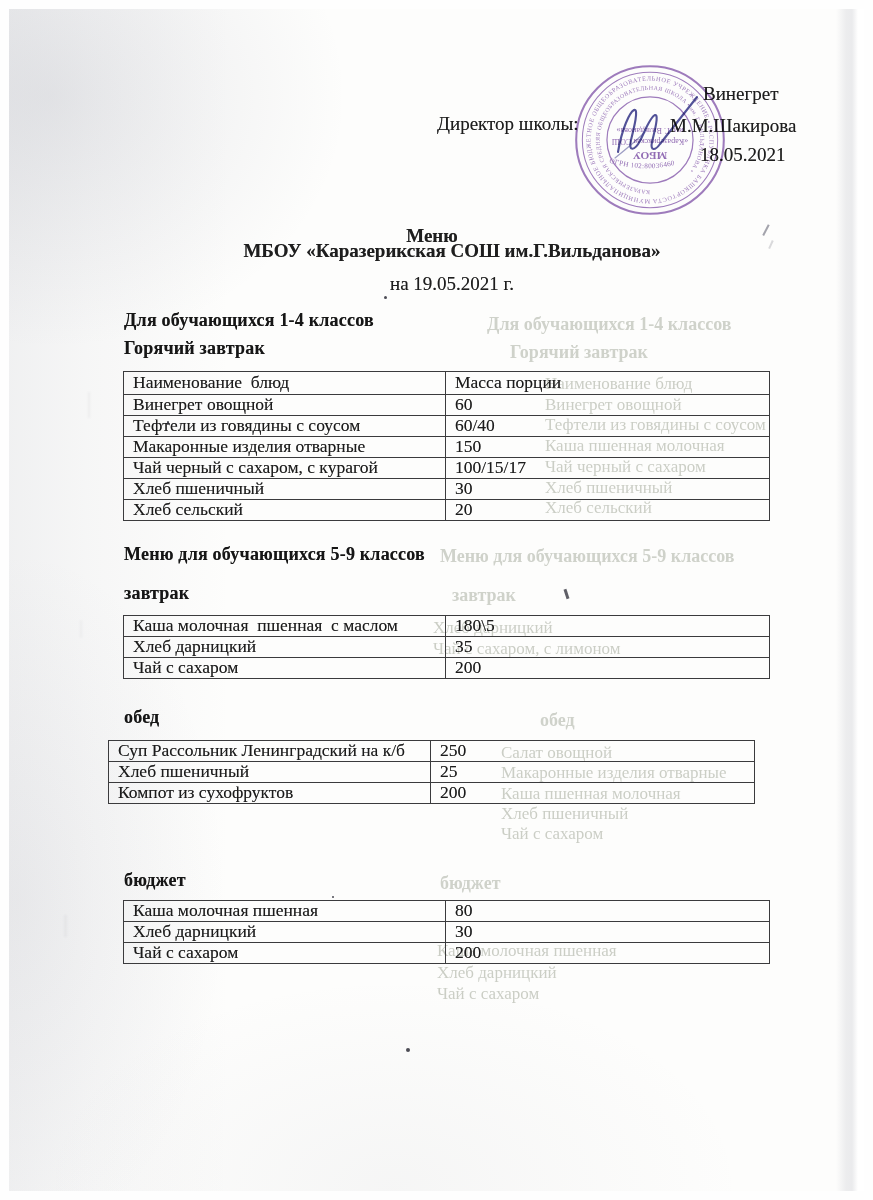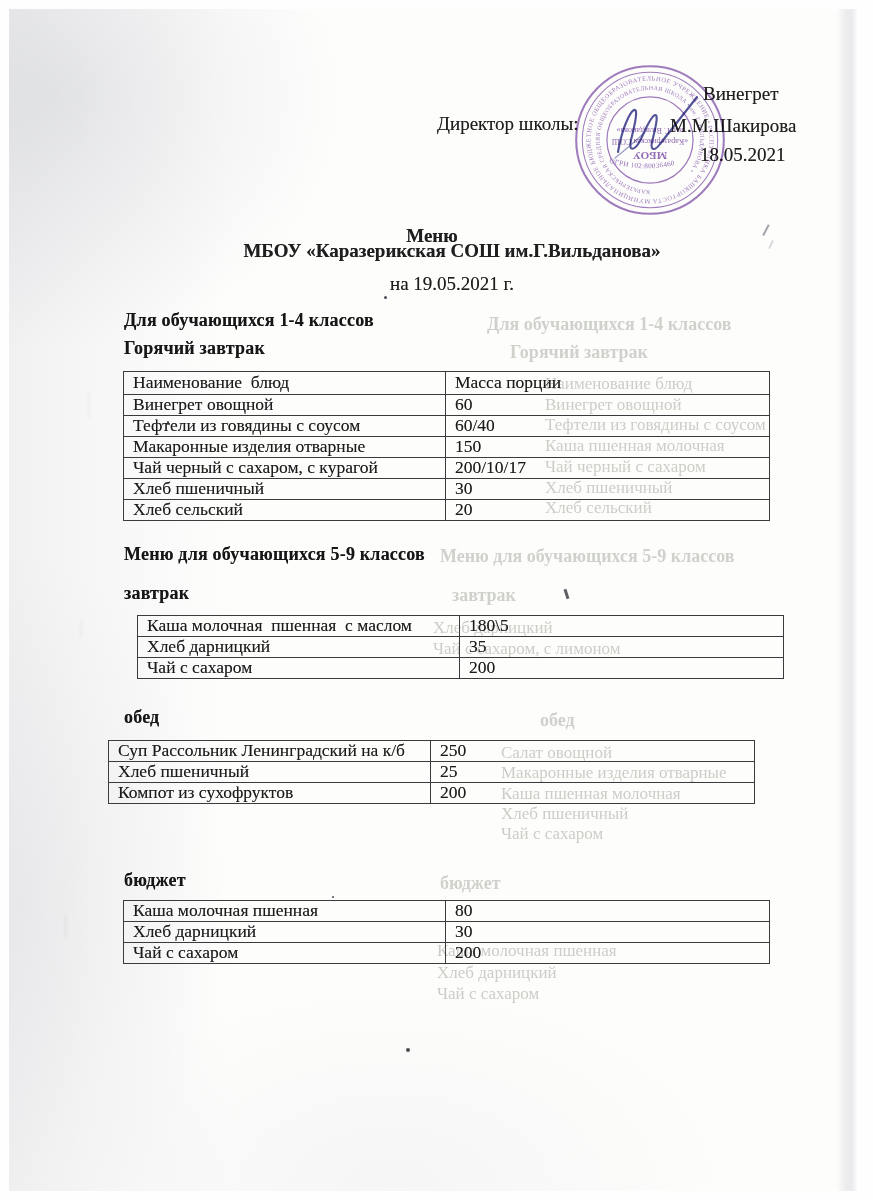--- a/index.html
+++ b/index.html
@@ -157,39 +157,39 @@
           <td>60/40</td>
         </tr>
 
         <tr>
           <td>Макаронные изделия отварные</td>
           <td>150</td>
         </tr>
 
         <tr>
           <td>Чай черный с сахаром, с курагой</td>
-          <td>200/10/17</td>
+          <td>100/15/17</td>
         </tr>
 
         <tr>
           <td>Хлеб пшеничный</td>
           <td>30</td>
         </tr>
 
         <tr>
           <td>Хлеб сельский</td>
           <td>20</td>
         </tr>
       </tbody>
   </table>
 
   <div class="abs heading soft zmain" style="left:124px; top:544px;">Меню для обучающихся 5-9 классов</div>
 
   <div class="abs heading soft zmain" style="left:124px; top:583px;">завтрак</div>
-  <table class="abs menu-table" style="left:137px; top:615px;font-family:Liberation Serif, serif;">
+  <table class="abs menu-table" style="left:123px; top:615px;font-family:Liberation Serif, serif;">
     <colgroup>
         <col style="width:322px;">
         <col>
       </colgroup>
     <tbody>
 
         <tr>
           <td>Каша молочная  пшенная  с маслом</td>
           <td>180\5</td>
         </tr>

